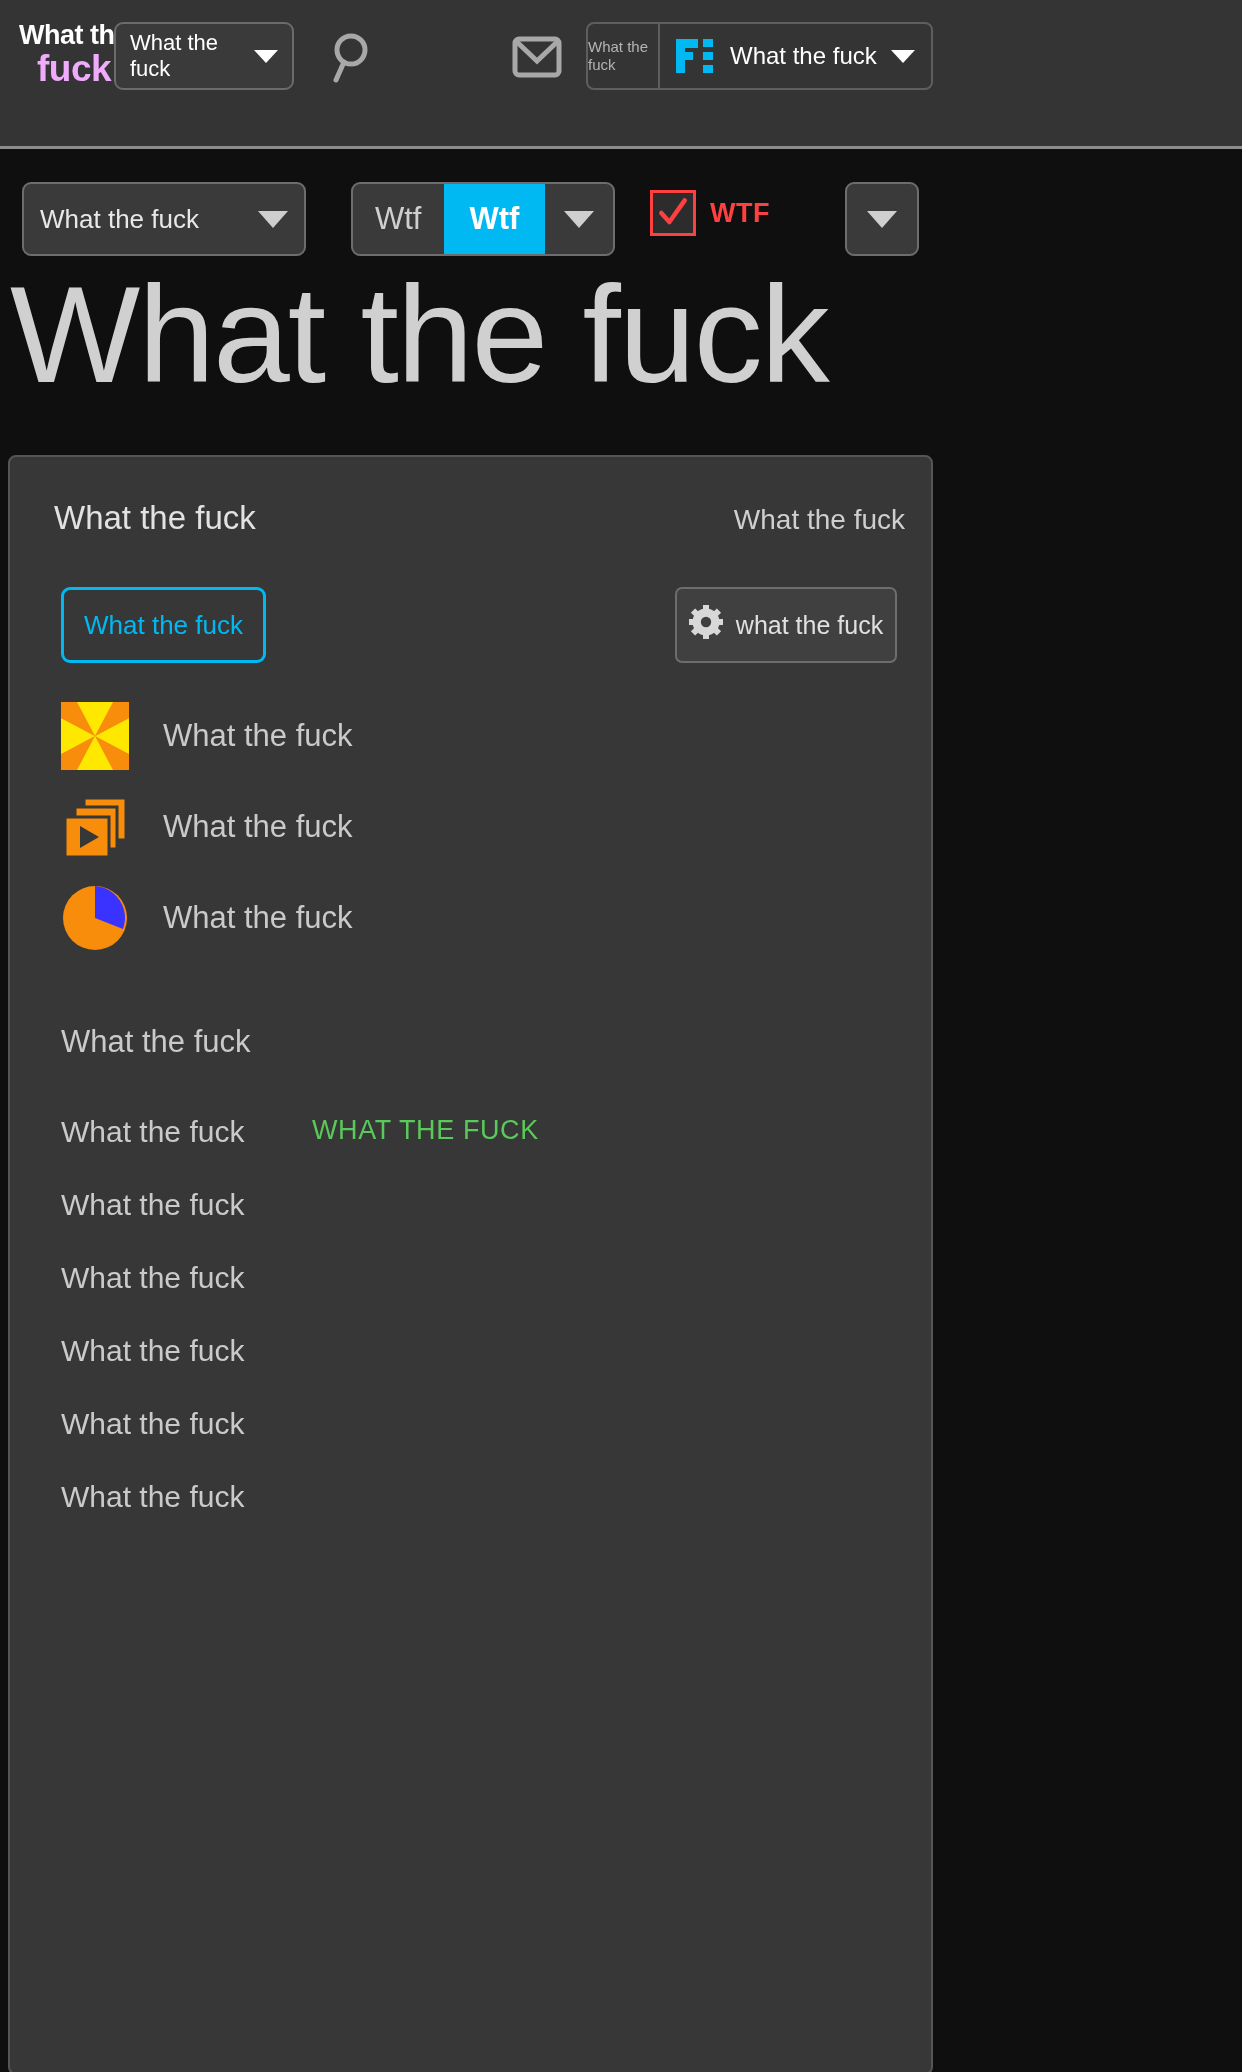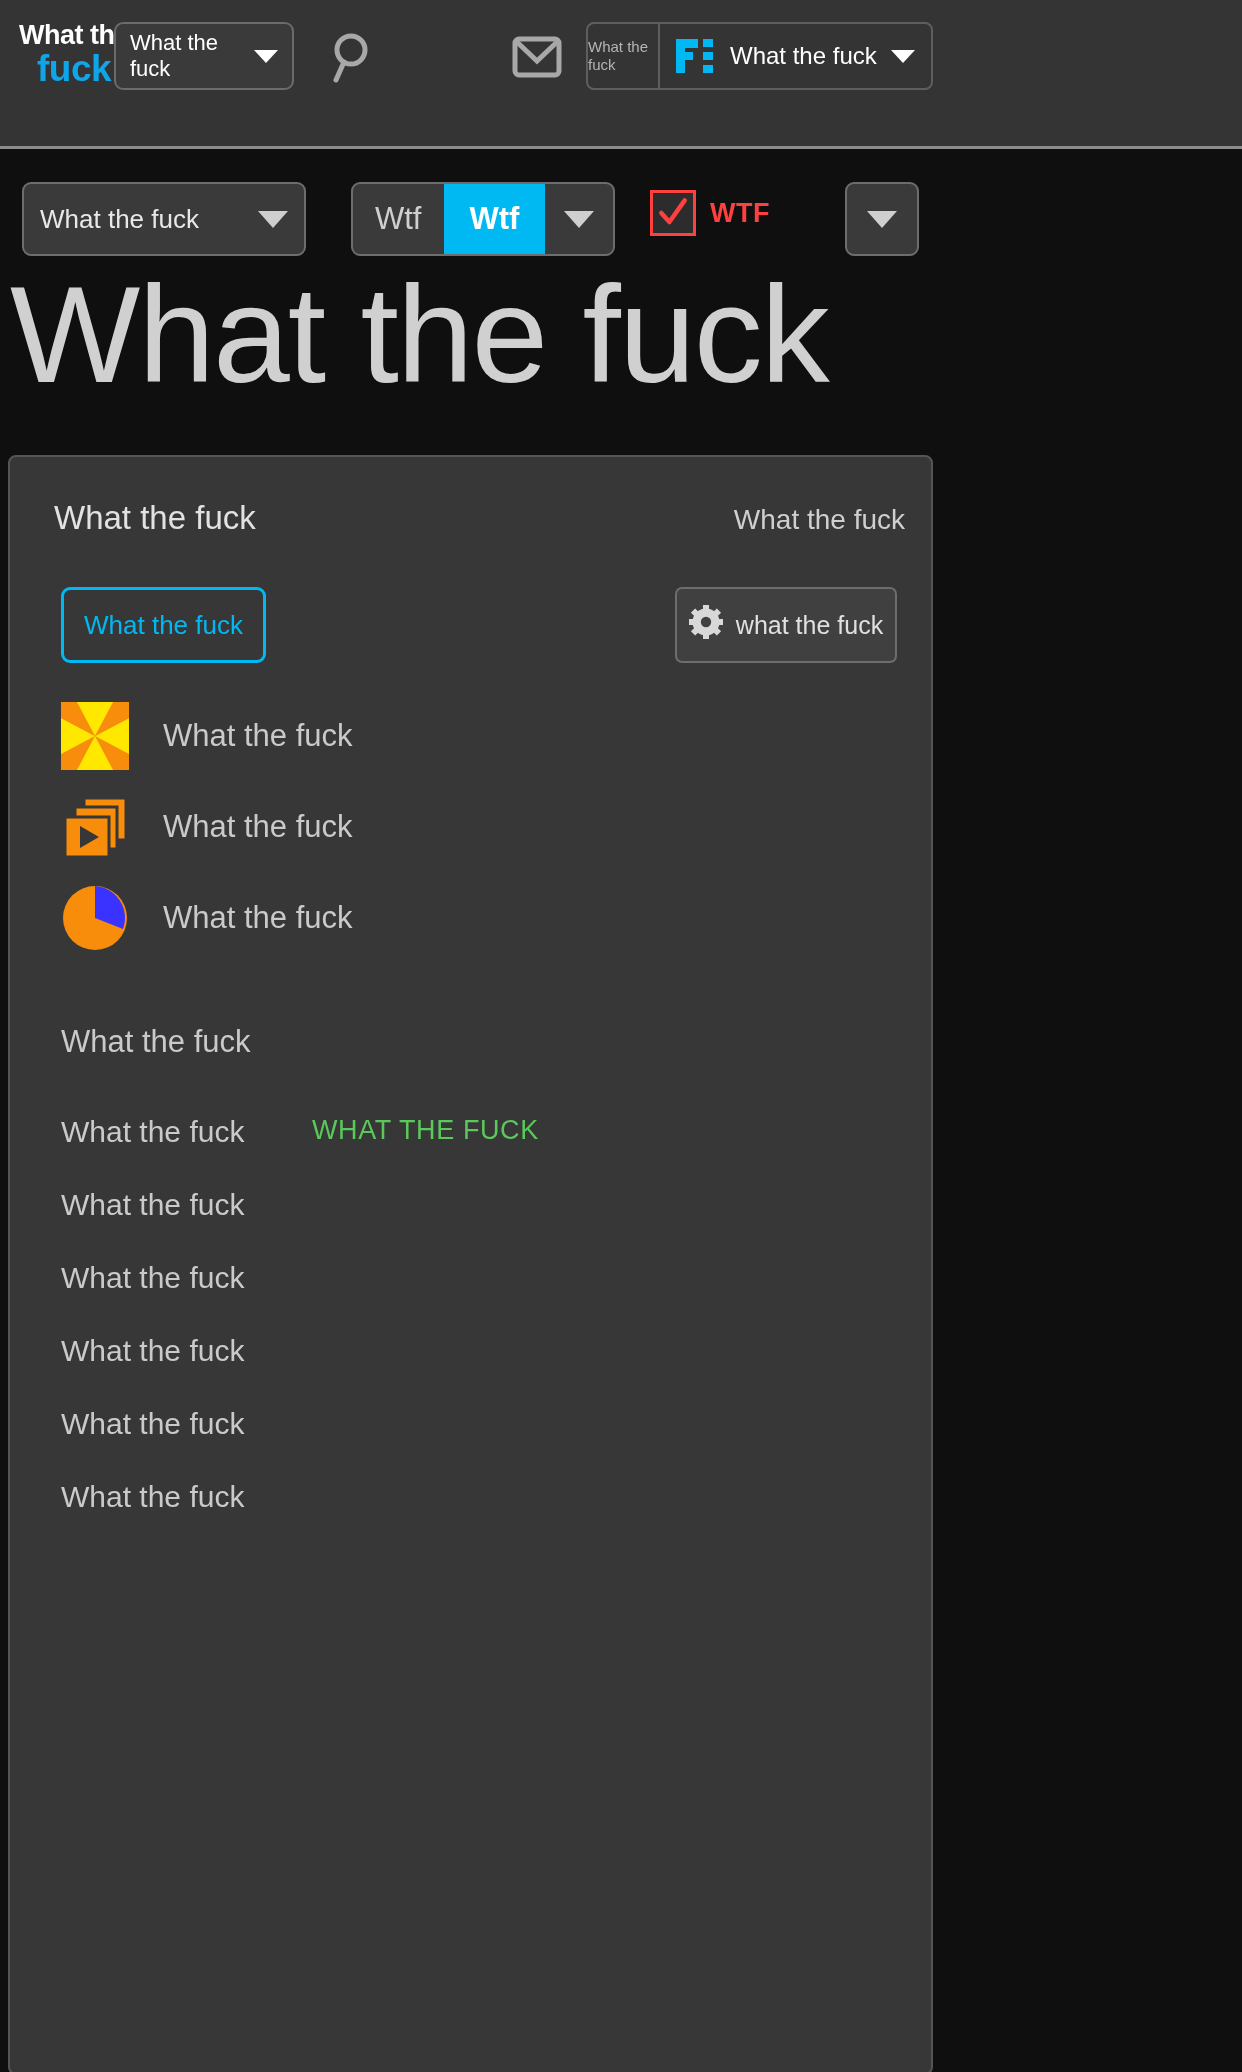--- a/index.html
+++ b/index.html
@@ -28,21 +28,21 @@
   }
   .logo-line1 {
     display: block;
     color: #ffffff;
     font-size: 27px;
     font-weight: bold;
     letter-spacing: -0.5px;
   }
   .logo-line2 {
     display: block;
-    color: #0ea5e9;
+    color: #f0abfc;
     font-size: 37px;
     font-weight: bold;
     letter-spacing: -0.5px;
     margin-top: 1px;
   }
 
   .combo-top {
     position: absolute;
     left: 114px; top: 22px;
     width: 180px; height: 68px;

